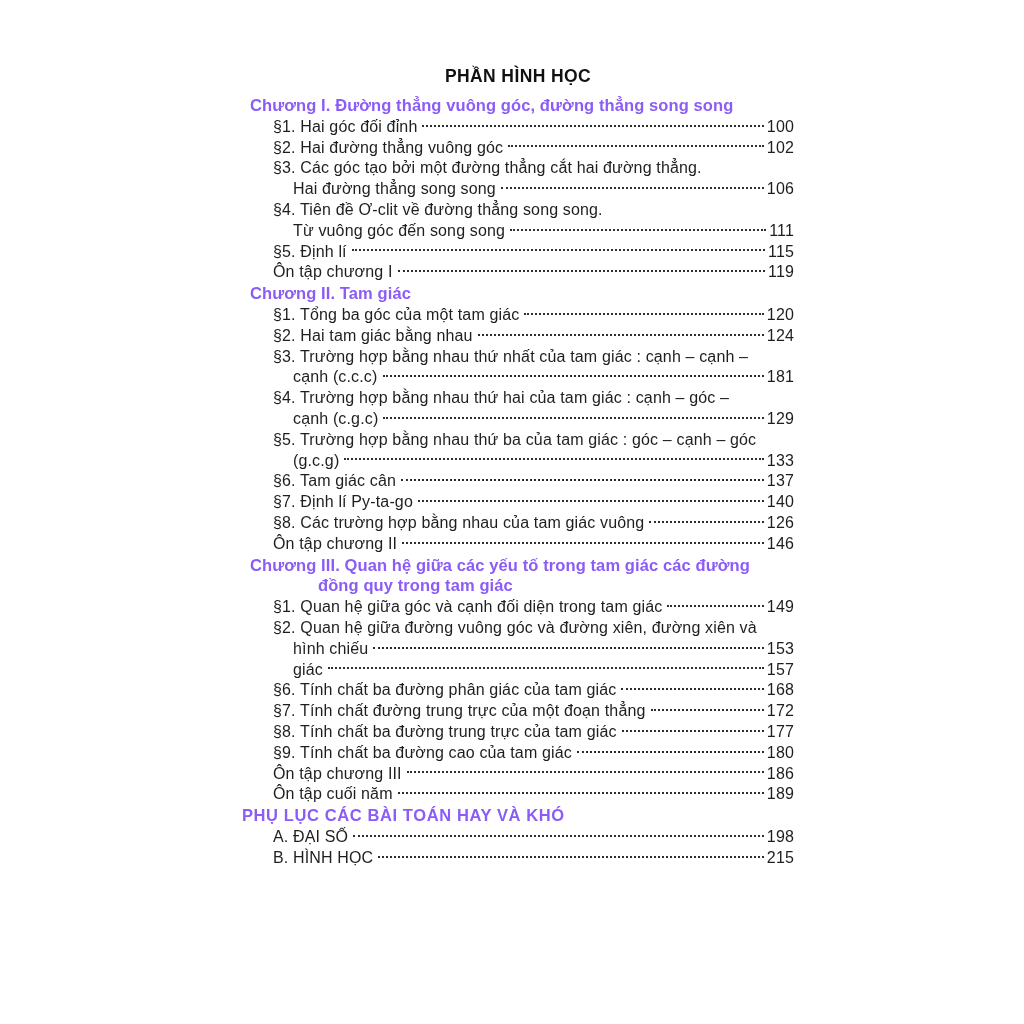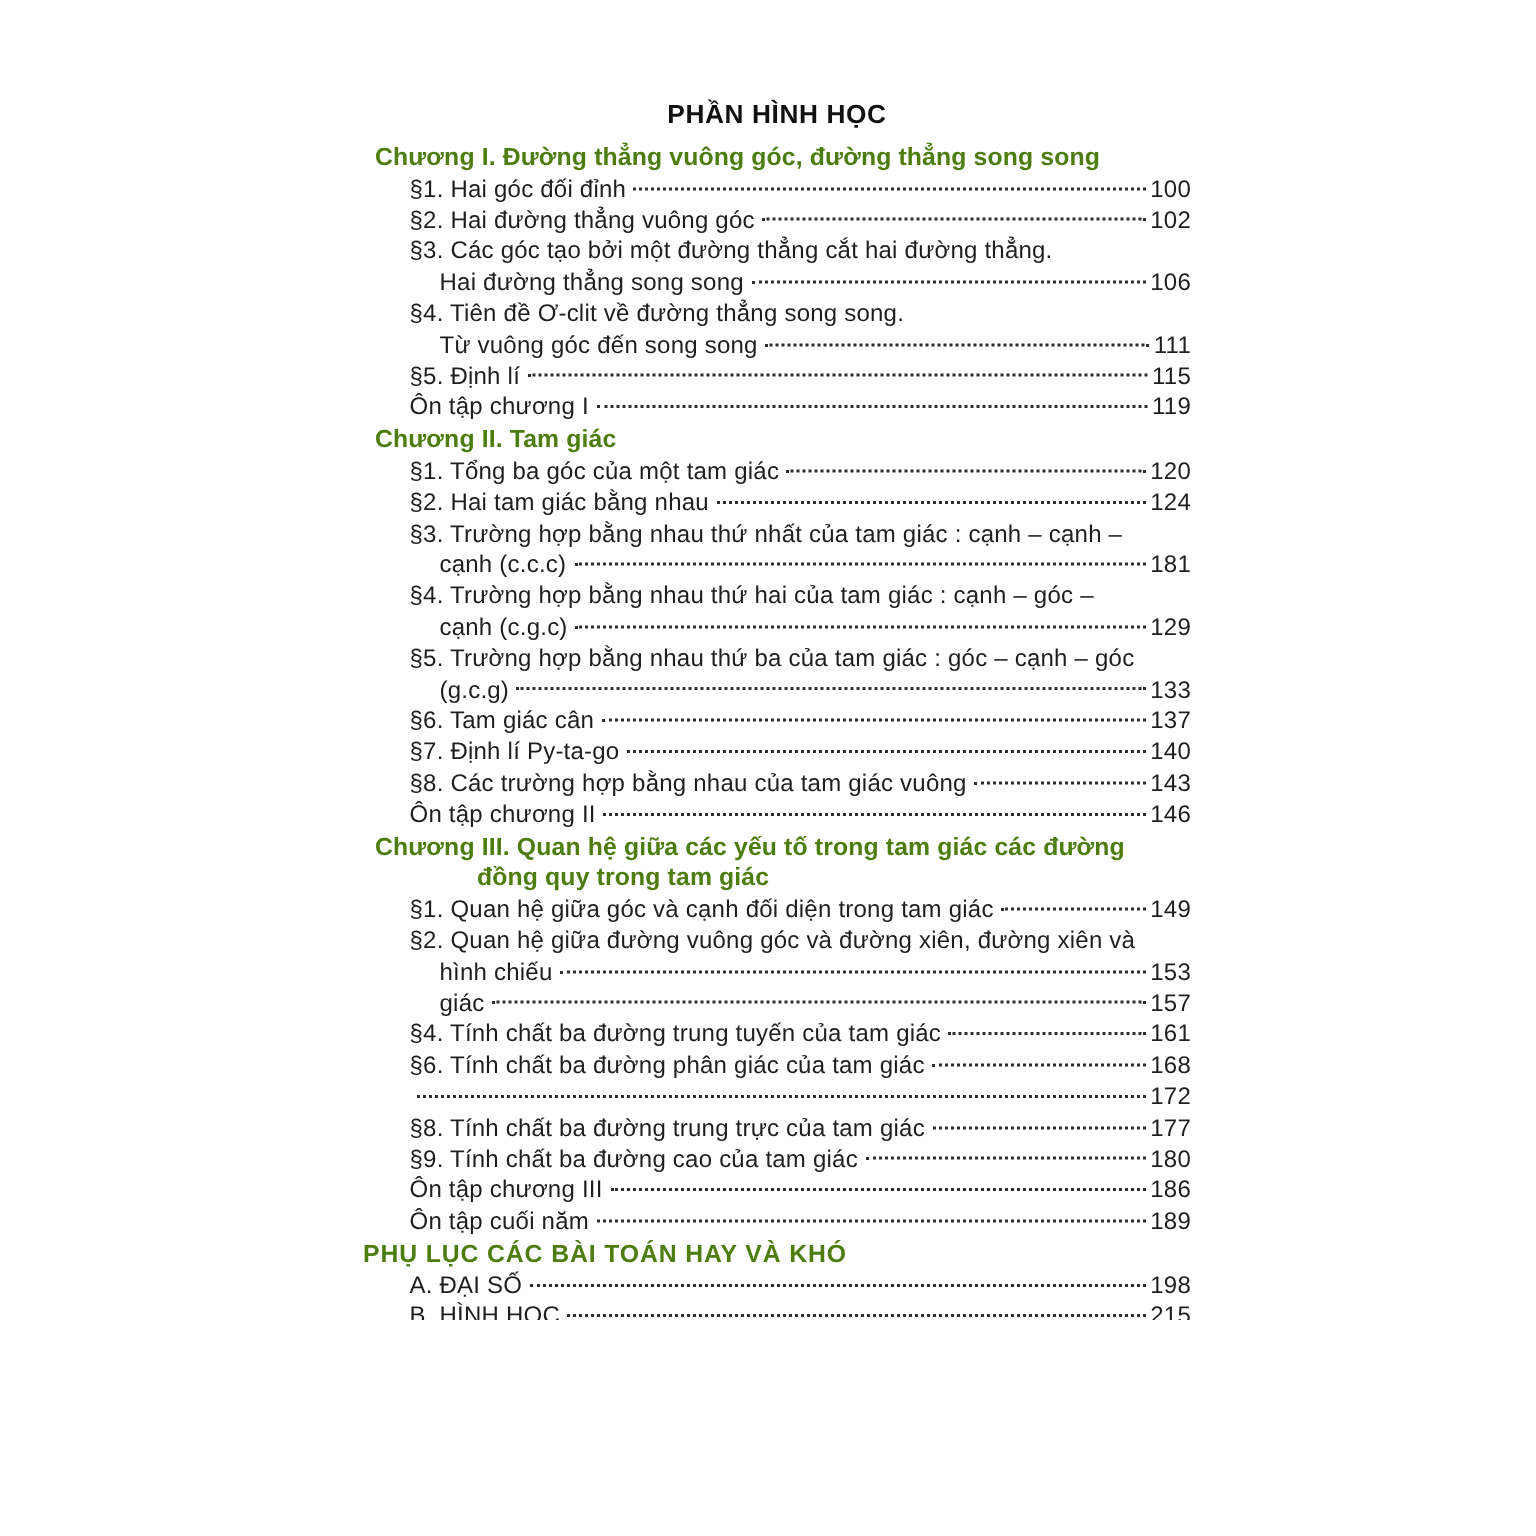--- a/index.html
+++ b/index.html
@@ -29,21 +29,21 @@
     line-height: 24px;
     letter-spacing: 0.4px;
     color: #111111;
     margin-bottom: 7px;
   }
   .toc-section { margin: 0; }
   .section-heading {
     font-weight: 700;
     font-size: 16.5px;
     line-height: 20.8px;
-    color: #4d7c0f;
+    color: #8b5cf6;
     letter-spacing: 0.1px;
     margin-bottom: 1px;
   }
   .section--chapter .heading-line { padding-left: 8px; }
   .section--appendix .heading-line { padding-left: 0; letter-spacing: 0.6px; }
   .heading-line.second { padding-left: 76px; }
   .toc-entry { margin: 0; }
   .entry-line {
     display: flex;
     align-items: center;
@@ -186,21 +186,21 @@
             <div class="entry-line">
               <span class="entry-text">§7. Định lí Py-ta-go</span>
               <span class="dots"></span>
               <span class="pagenum">140</span>
             </div>
           </div>
           <div class="toc-entry">
             <div class="entry-line">
               <span class="entry-text">§8. Các trường hợp bằng nhau của tam giác vuông</span>
               <span class="dots"></span>
-              <span class="pagenum">143</span>
+              <span class="pagenum">126</span>
             </div>
           </div>
           <div class="toc-entry">
             <div class="entry-line">
               <span class="entry-text">Ôn tập chương II</span>
               <span class="dots"></span>
               <span class="pagenum">146</span>
             </div>
           </div>
         </section>
@@ -228,34 +228,28 @@
           </div>
           <div class="toc-entry">
             <div class="entry-line cont">
               <span class="entry-text">giác</span>
               <span class="dots"></span>
               <span class="pagenum">157</span>
             </div>
           </div>
           <div class="toc-entry">
             <div class="entry-line">
-              <span class="entry-text">§4. Tính chất ba đường trung tuyến của tam giác</span>
-              <span class="dots"></span>
-              <span class="pagenum">161</span>
-            </div>
-          </div>
-          <div class="toc-entry">
-            <div class="entry-line">
               <span class="entry-text">§6. Tính chất ba đường phân giác của tam giác</span>
               <span class="dots"></span>
               <span class="pagenum">168</span>
             </div>
           </div>
           <div class="toc-entry">
             <div class="entry-line">
+              <span class="entry-text">§7. Tính chất đường trung trực của một đoạn thẳng</span>
               <span class="dots"></span>
               <span class="pagenum">172</span>
             </div>
           </div>
           <div class="toc-entry">
             <div class="entry-line">
               <span class="entry-text">§8. Tính chất ba đường trung trực của tam giác</span>
               <span class="dots"></span>
               <span class="pagenum">177</span>
             </div>

